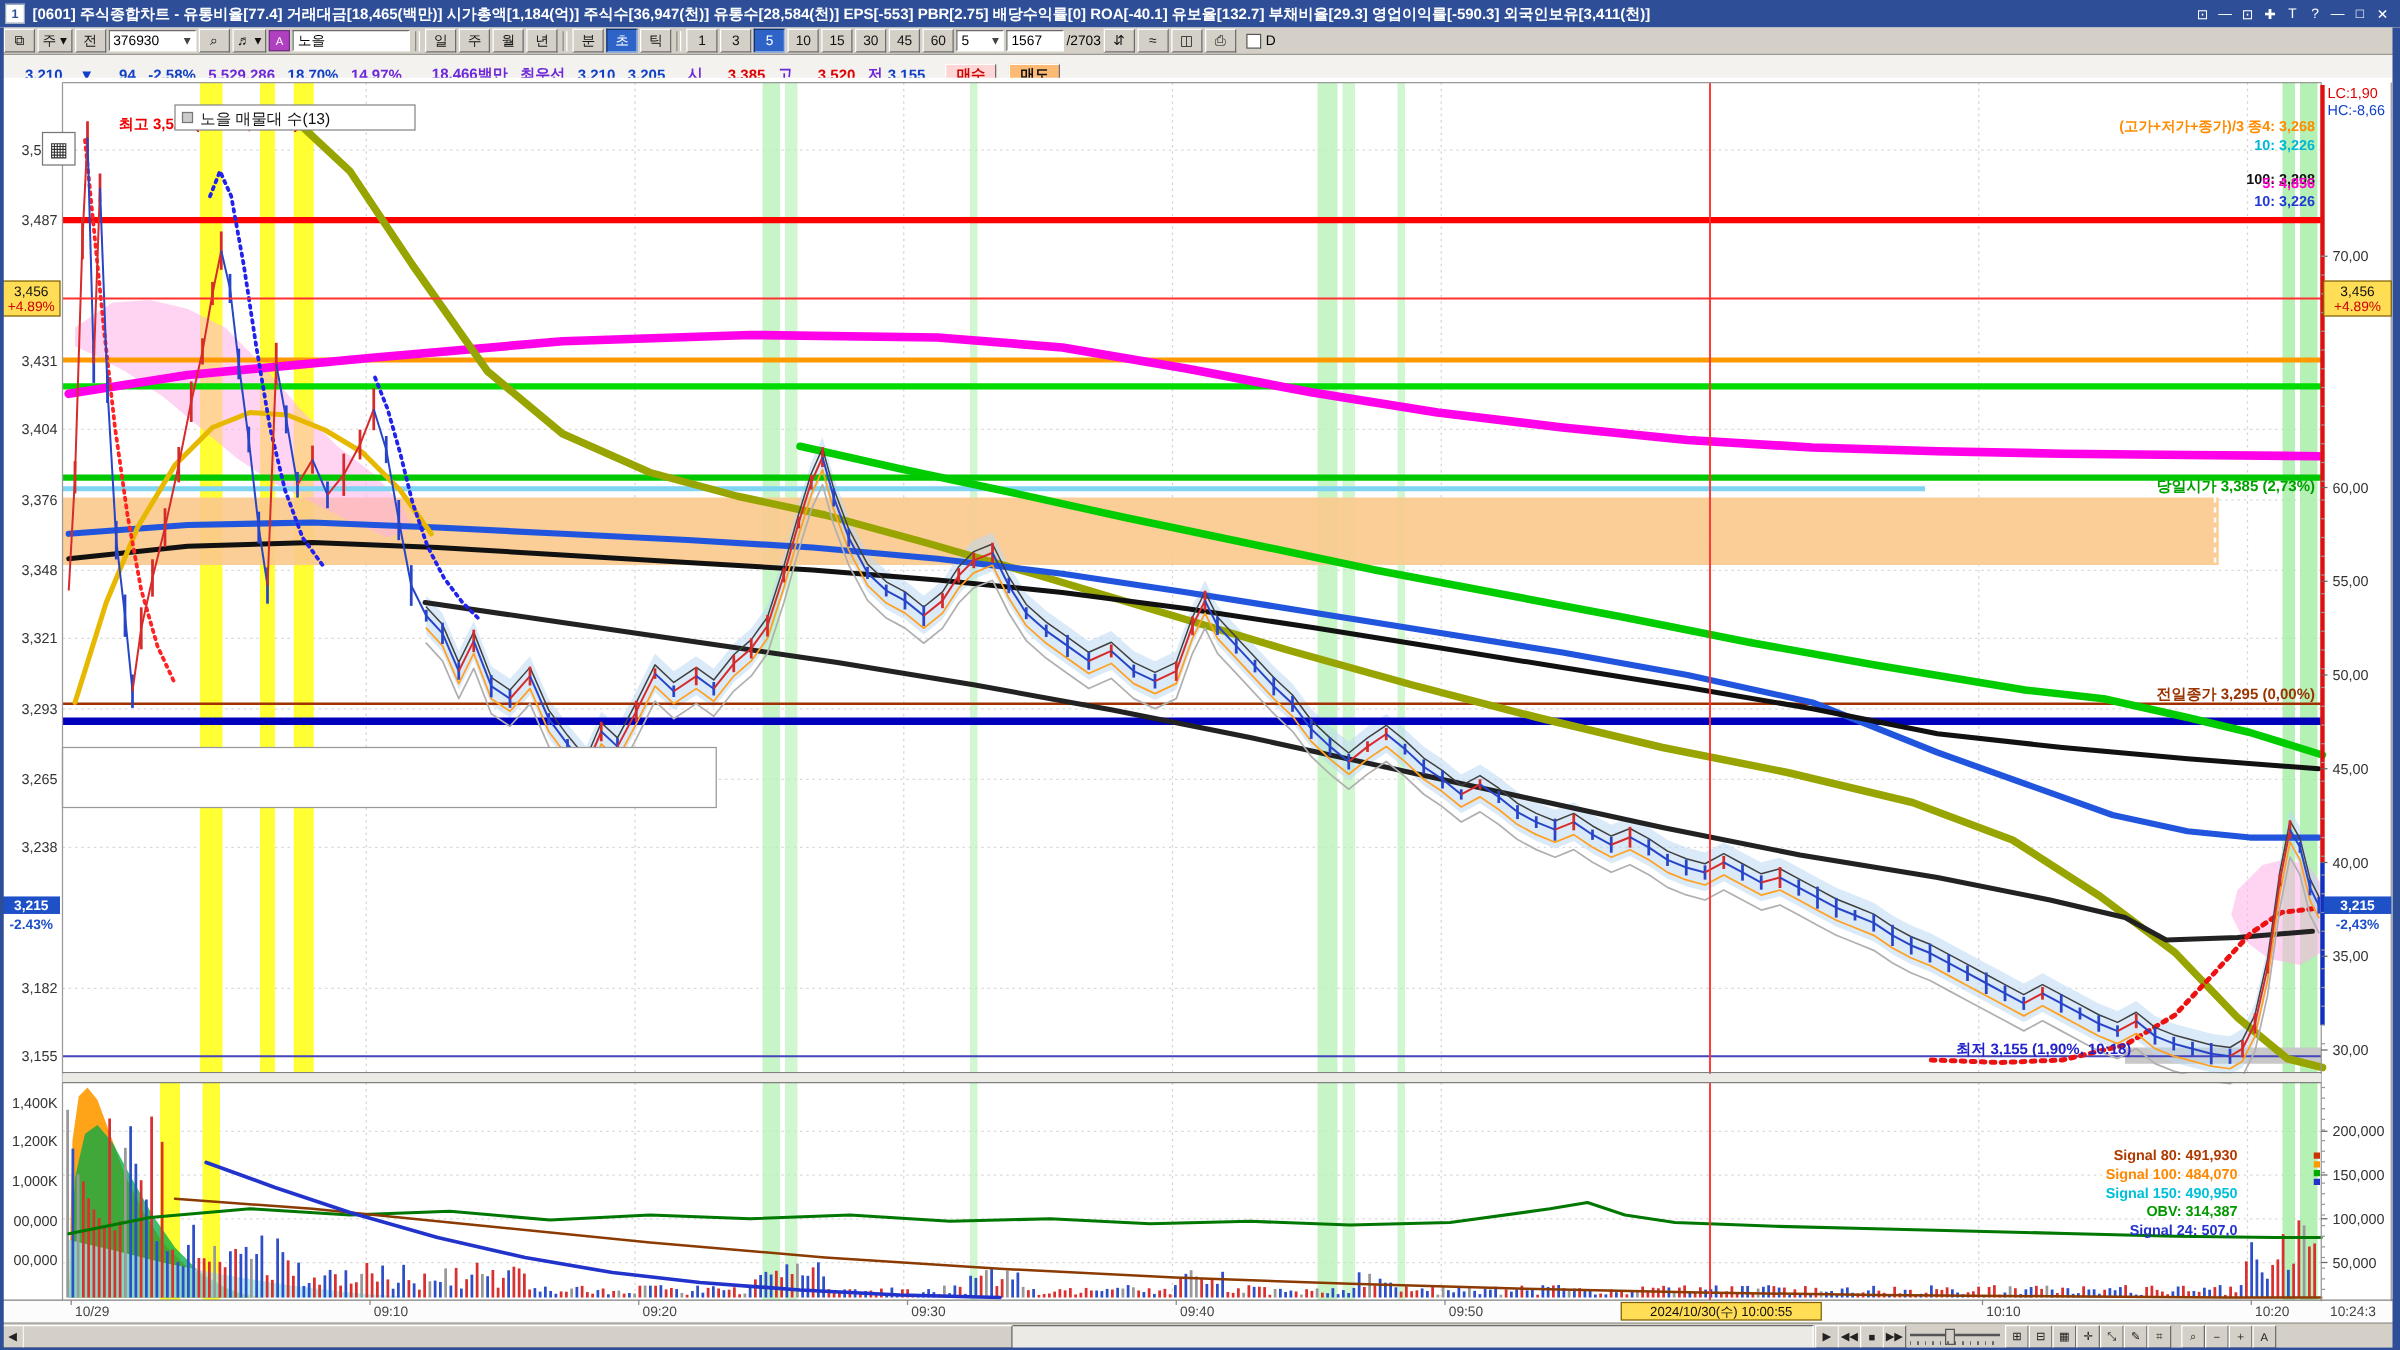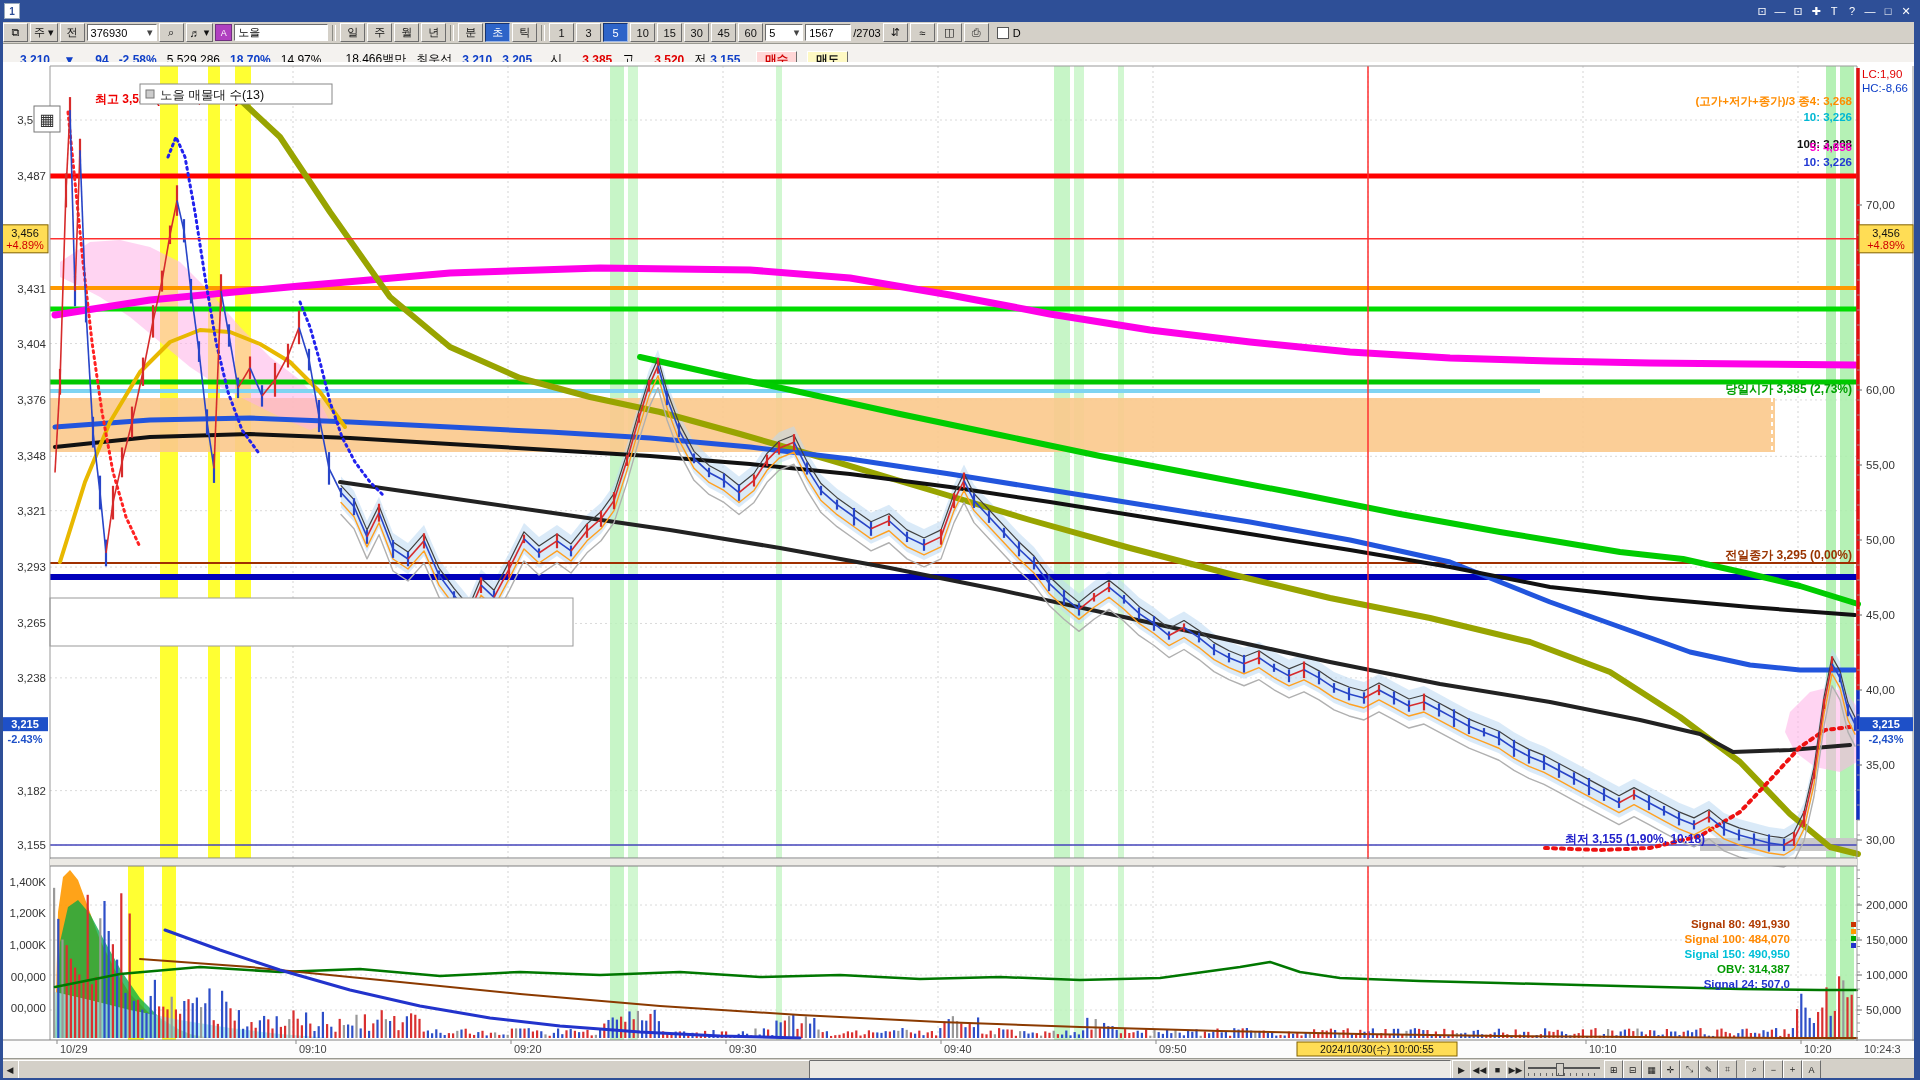--- a/index.html
+++ b/index.html
@@ -20,21 +20,21 @@
     border-color:#fff #6d6d6d #6d6d6d #fff;display:inline-flex;align-items:center;justify-content:center;color:#111;}
   .tbtn.sel{background:#2E64C8;color:#fff;border-color:#17336e #9db8e8 #9db8e8 #17336e;}
   .tin{height:15px;background:#fff;border:1px solid;border-color:#6d6d6d #fff #fff #6d6d6d;
     display:inline-flex;align-items:center;padding:0 3px;color:#000;}
   .sep{width:2px;height:16px;border-left:1px solid #8b8b84;border-right:1px solid #fff;margin:0 2px;}
   .cbox{width:10px;height:10px;background:#fff;border:1px solid #555;display:inline-block;margin:0 2px 0 6px;}
   
   #quotebar{left:0;top:44px;width:1920px;height:32px;background:#F4F2EF;border-bottom:1px solid #b5b2ab;
     display:flex;align-items:center;font-size:12px;font-weight:bold;white-space:nowrap;box-sizing:border-box;}
   #quotebar span{margin-right:10px;}
-  .blu{color:#1040C8;} .red{color:#E00000;margin-left:16px;} .blk{color:#000000;font-weight:normal;}
+  .blu{color:#1040C8;} .red{color:#E00000;margin-left:16px;} .blk{color:#6d28d9;font-weight:bold;}
   .qbtn{height:15px;padding:0 8px;font-size:11.5px;border:1px solid;border-color:#fff #6d6d6d #6d6d6d #fff;
     display:inline-flex;align-items:center;margin-right:4px;}
   
   .framepiece{background:#2E4F97;}
   
   #scrollrow{left:0;top:1058px;width:1920px;height:20px;background:#D4D0C8;border-top:1px solid #9a9a92;box-sizing:border-box;}
   .sbtn{position:absolute;top:1px;height:17px;background:#D4D0C8;border:1px solid;border-color:#fff #6d6d6d #6d6d6d #fff;
     display:flex;align-items:center;justify-content:center;font-size:9px;color:#222;}
   #sthumb{position:absolute;left:18px;top:1px;width:790px;height:17px;background:#D4D0C8;
     border:1px solid;border-color:#fff #6d6d6d #6d6d6d #fff;}
@@ -48,20 +48,21 @@
   
   .malg{position:absolute;right:68px;text-align:right;font-size:11.5px;font-weight:bold;white-space:nowrap;}
 </style>
 </head>
 <body>
 
 <div id="window">
 
   <div id="titlebar" class="abs">
     <span class="appicon">1</span>
+    <span>[0601] 주식종합차트 - 유통비율[77.4] 거래대금[18,465(백만)] 시가총액[1,184(억)] 주식수[36,947(천)] 유통수[28,584(천)] EPS[-553] PBR[2.75] 배당수익률[0] ROA[-40.1] 유보율[132.7] 부채비율[29.3] 영업이익률[-590.3] 외국인보유[3,411(천)]</span>
     <span class="wicons">
       <span>⊡</span>
       <span>―</span>
       <span>⊡</span>
       <span>✚</span>
       <span>T</span>
       <span>?</span>
       <span>―</span>
       <span>□</span>
       <span>✕</span>
@@ -127,21 +128,21 @@
     <span class="blk">최우선</span>
     <span class="blu">3,210</span>
     <span class="blu">3,205</span>
     <span class="blk" style="margin-left:8px;margin-right:4px">시</span>
     <span class="red">3,385</span>
     <span class="blk" style="margin-right:4px">고</span>
     <span class="red">3,520</span>
     <span class="blk" style="margin-right:4px">저</span>
     <span class="blu">3,155</span>
     <span class="qbtn" style="background:#FFD6D6;color:#D00000;margin-left:6px">매수</span>
-    <span class="qbtn" style="background:#fef9c3;color:#111">매도</span>
+    <span class="qbtn" style="background:#fdba74;color:#111">매도</span>
   </div>
 
   <svg id="chart" class="abs" style="left:0;top:62px;" width="1920" height="996">
       <rect x="0" y="0" width="1920" height="996" fill="#FFFFFF"></rect>
       <line x1="50" y1="58" x2="1857" y2="58" stroke="#DADADA" stroke-width="1" stroke-dasharray="2 3"></line>
       <line x1="50" y1="114.38888888888889" x2="1857" y2="114.38888888888889" stroke="#DADADA" stroke-width="1" stroke-dasharray="2 3"></line>
       <line x1="50" y1="227.16666666666666" x2="1857" y2="227.16666666666666" stroke="#DADADA" stroke-width="1" stroke-dasharray="2 3"></line>
       <line x1="50" y1="281.54166666666663" x2="1857" y2="281.54166666666663" stroke="#DADADA" stroke-width="1" stroke-dasharray="2 3"></line>
       <line x1="50" y1="337.93055555555554" x2="1857" y2="337.93055555555554" stroke="#DADADA" stroke-width="1" stroke-dasharray="2 3"></line>
       <line x1="50" y1="394.31944444444446" x2="1857" y2="394.31944444444446" stroke="#DADADA" stroke-width="1" stroke-dasharray="2 3"></line>

